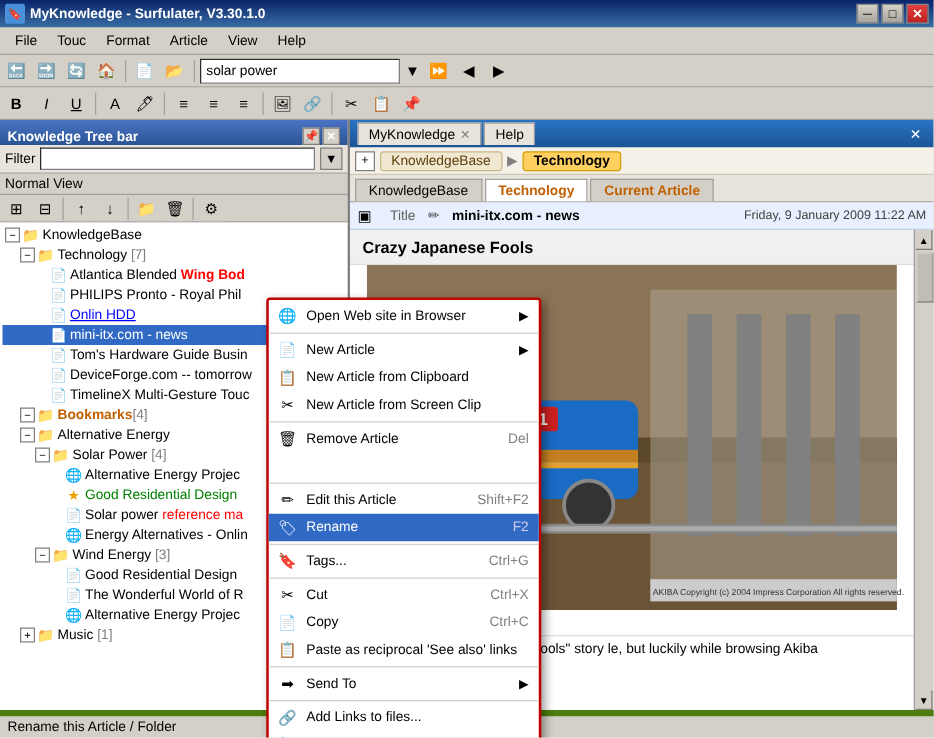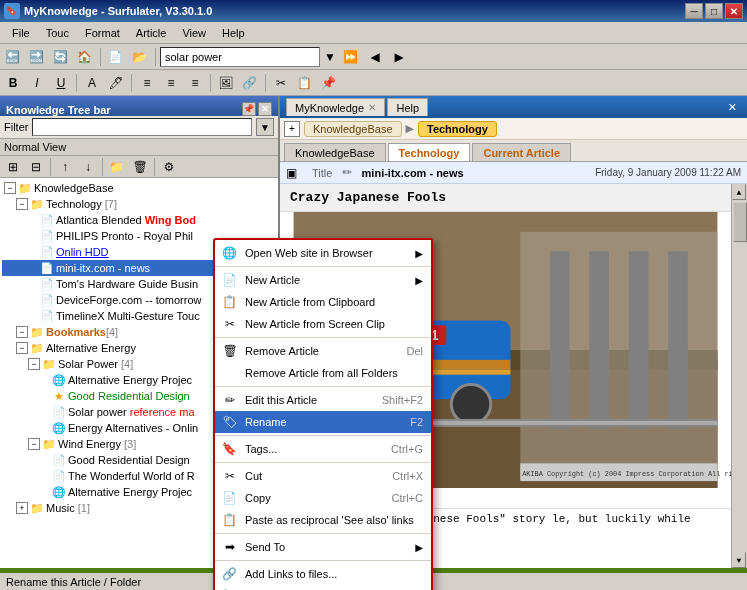--- a/index.html
+++ b/index.html
@@ -297,21 +297,20 @@
       gap: 6px;
       font-size: 11px;
     }
     .article-title-text { font-size: 11px; color: #000; }
     .article-meta { margin-left: auto; font-size: 10px; color: #404040; }
 
     .article-content {
       flex: 1;
       overflow: hidden;
       position: relative;
-      font-family: Liberation Mono, monospace;
     }
 
     .rp-scrollbar {
       position: absolute;
       right: 0; top: 0; bottom: 0;
       width: 16px;
       background: #d4d0c8;
       border-left: 1px solid #a0a0a0;
     }
   </style>
@@ -731,21 +730,20 @@
     <div class="ctx-separator"></div>
 
     <div class="ctx-item">
       <span class="ctx-icon">🗑</span>
       <span>Remove Article</span>
       <span class="ctx-shortcut">Del</span>
     </div>
 
     <div class="ctx-item">
       <span class="ctx-icon"></span>
-      <span>Remove Article from all Folders</span>
     </div>
 
     <div class="ctx-separator"></div>
 
     <div class="ctx-item">
       <span class="ctx-icon">✏</span>
       <span>Edit this Article</span>
       <span class="ctx-shortcut">Shift+F2</span>
     </div>
 

